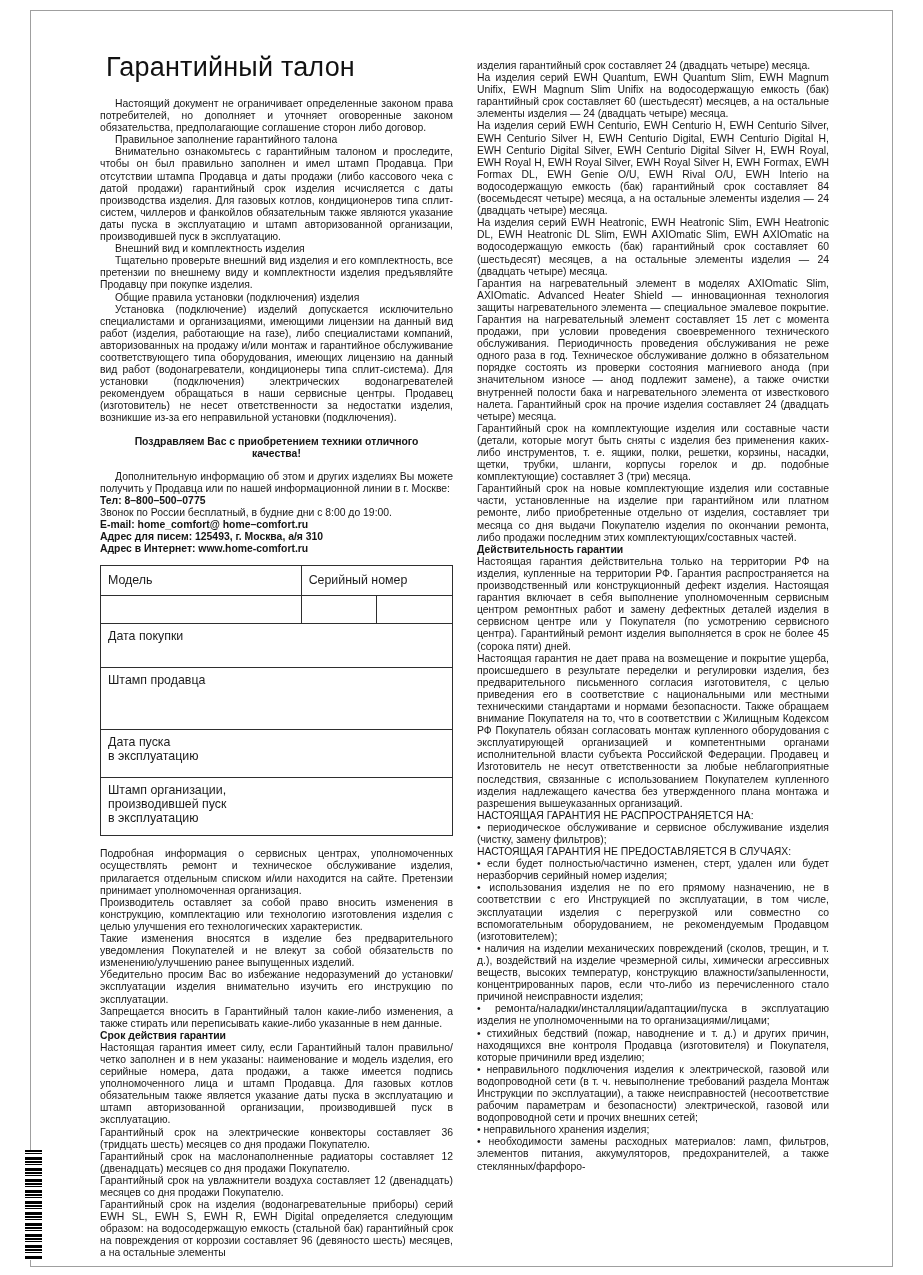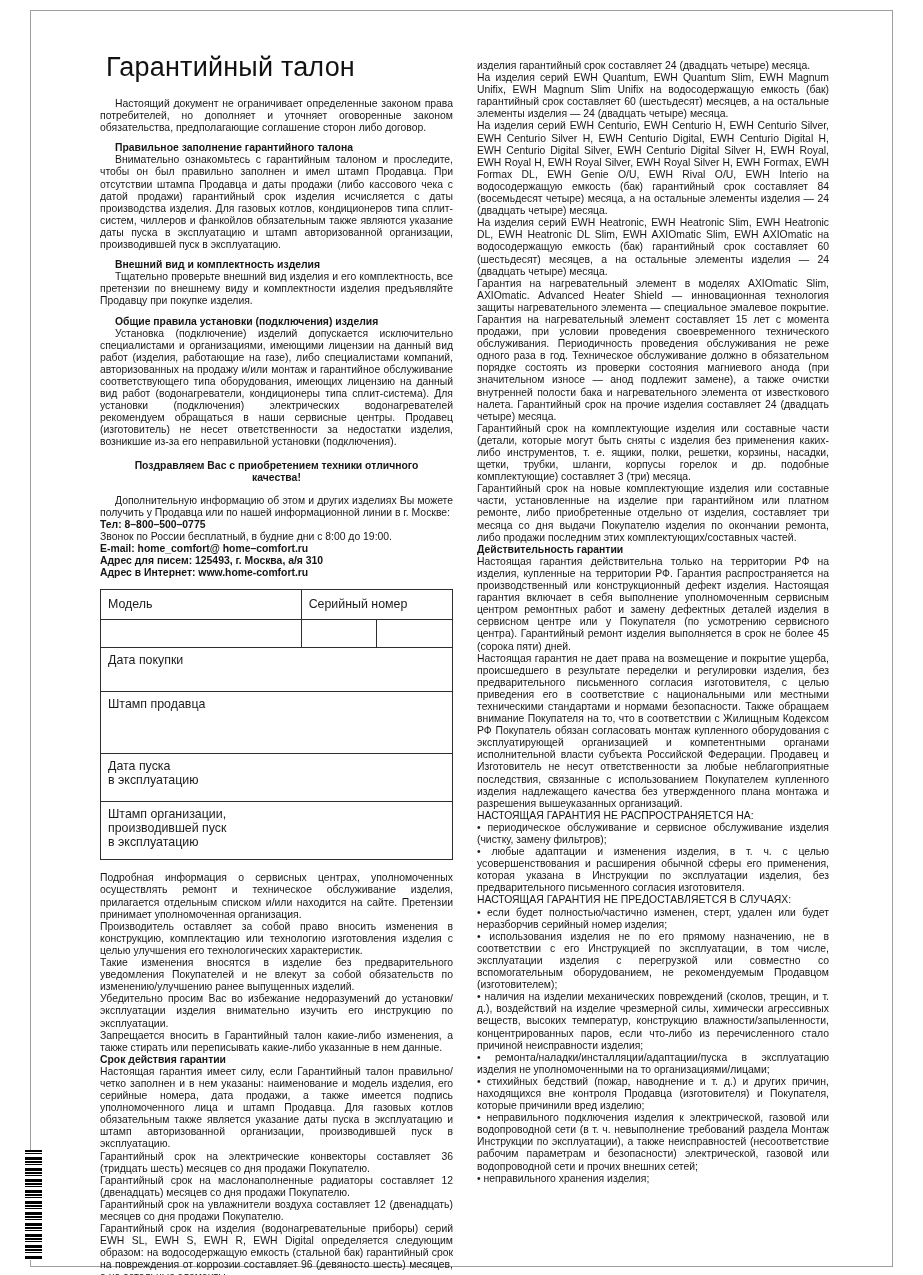--- a/index.html
+++ b/index.html
@@ -17,21 +17,21 @@
     background:repeating-linear-gradient(to bottom,
       #000 0 1.6px, #fff 1.6px 3.2px,
       #000 3.2px 4.2px, #fff 4.2px 7.4px,
       #000 7.4px 9.6px, #fff 9.6px 11px);
   }
   .col-left  { position:absolute; left:100px; top:52px; width:353px; }
   .col-right { position:absolute; left:477px; top:60px; width:352px; }
   .title { font-size:27px; font-weight:400; letter-spacing:0.2px; margin:0 0 15px 6px; color:#111; }
   .blk { font-size:10.4px; line-height:12.1px; text-align:justify; }
   .blk.pi { text-indent:15px; }
-  .blk.h  { font-weight:bold; text-indent:15px;margin-top:8px; }
+  .blk.h  { font-weight:normal; text-indent:15px; }
   .blk.hc { font-weight:bold; text-align:center; margin:11px 26px; }
   .blk.b  { font-weight:bold; text-align:left; }
   .blk.t  { text-align:left; }
   .blk.li { text-align:justify; }
   .wtable { width:100%; border-collapse:collapse; margin:10px 0 12px; table-layout:fixed; }
   .wtable td {
     border:1px solid #2e2e2e; padding:6px 7px;
     font-size:12.4px; line-height:13.6px; vertical-align:top; white-space:pre-line; color:#1b1b1b;margin-top:38px;
   }
   .row-head td   { height:30px; vertical-align:middle; }
@@ -123,23 +123,23 @@
       <div class="blk p">На изделия серий EWH Centurio, EWH Centurio H, EWH Centurio Silver, EWH Centurio Silver H, EWH Centurio Digital, EWH Centurio Digital H, EWH Centurio Digital Silver, EWH Centurio Digital Silver H, EWH Royal, EWH Royal H, EWH Royal Silver, EWH Royal Silver H, EWH Formax, EWH Formax DL, EWH Genie O/U, EWH Rival O/U, EWH Interio на водосодержащую емкость (бак) гарантийный срок составляет 84 (восемьдесят четыре) месяца, а на остальные элементы изделия — 24 (двадцать четыре) месяца.</div>
       <div class="blk p">На изделия серий EWH Heatronic, EWH Heatronic Slim, EWH Heatronic DL, EWH Heatronic DL Slim, EWH AXIOmatic Slim, EWH AXIOmatic на водосодержащую емкость (бак) гарантийный срок составляет 60 (шестьдесят) месяцев, а на остальные элементы изделия — 24 (двадцать четыре) месяца.</div>
       <div class="blk p">Гарантия на нагревательный элемент в моделях AXIOmatic Slim, AXIOmatic. Advanced Heater Shield — инновационная технология защиты нагревательного элемента — специальное эмалевое покрытие. Гарантия на нагревательный элемент составляет 15 лет с момента продажи, при условии проведения своевременного технического обслуживания. Периодичность проведения обслуживания не реже одного раза в год. Техническое обслуживание должно в обязательном порядке состоять из проверки состояния магниевого анода (при значительном износе — анод подлежит замене), а также очистки внутренней полости бака и нагревательного элемента от известкового налета. Гарантийный срок на прочие изделия составляет 24 (двадцать четыре) месяца.</div>
       <div class="blk p">Гарантийный срок на комплектующие изделия или составные части (детали, которые могут быть сняты с изделия без применения каких-либо инструментов, т. е. ящики, полки, решетки, корзины, насадки, щетки, трубки, шланги, корпусы горелок и др. подобные комплектующие) составляет 3 (три) месяца.</div>
       <div class="blk p">Гарантийный срок на новые комплектующие изделия или составные части, установленные на изделие при гарантийном или платном ремонте, либо приобретенные отдельно от изделия, составляет три месяца со дня выдачи Покупателю изделия по окончании ремонта, либо продажи последним этих комплектующих/составных частей.</div>
       <div class="blk b">Действительность гарантии</div>
       <div class="blk p">Настоящая гарантия действительна только на территории РФ на изделия, купленные на территории РФ. Гарантия распространяется на производственный или конструкционный дефект изделия. Настоящая гарантия включает в себя выполнение уполномоченным сервисным центром ремонтных работ и замену дефектных деталей изделия в сервисном центре или у Покупателя (по усмотрению сервисного центра). Гарантийный ремонт изделия выполняется в срок не более 45 (сорока пяти) дней.</div>
       <div class="blk p">Настоящая гарантия не дает права на возмещение и покрытие ущерба, происшедшего в результате переделки и регулировки изделия, без предварительного письменного согласия изготовителя, с целью приведения его в соответствие с национальными или местными техническими стандартами и нормами безопасности. Также обращаем внимание Покупателя на то, что в соответствии с Жилищным Кодексом РФ Покупатель обязан согласовать монтаж купленного оборудования с эксплуатирующей организацией и компетентными органами исполнительной власти субъекта Российской Федерации. Продавец и Изготовитель не несут ответственности за любые неблагоприятные последствия, связанные с использованием Покупателем купленного изделия надлежащего качества без утвержденного плана монтажа и разрешения вышеуказанных организаций.</div>
       <div class="blk t">НАСТОЯЩАЯ ГАРАНТИЯ НЕ РАСПРОСТРАНЯЕТСЯ НА:</div>
       <div class="blk li">• периодическое обслуживание и сервисное обслуживание изделия (чистку, замену фильтров);</div>
-      <div class="blk li">• любые адаптации и изменения изделия, в т. ч. с целью усовершенствования и расширения обычной сферы его применения, которая указана в Инструкции по эксплуатации изделия, без предварительного письменного согласия изготовителя.</div>
       <div class="blk t">НАСТОЯЩАЯ ГАРАНТИЯ НЕ ПРЕДОСТАВЛЯЕТСЯ В СЛУЧАЯХ:</div>
       <div class="blk li">• если будет полностью/частично изменен, стерт, удален или будет неразборчив серийный номер изделия;</div>
       <div class="blk li">• использования изделия не по его прямому назначению, не в соответствии с его Инструкцией по эксплуатации, в том числе, эксплуатации изделия с перегрузкой или совместно со вспомогательным оборудованием, не рекомендуемым Продавцом (изготовителем);</div>
       <div class="blk li">• наличия на изделии механических повреждений (сколов, трещин, и т. д.), воздействий на изделие чрезмерной силы, химически агрессивных веществ, высоких температур, конструкцию влажности/запыленности, концентрированных паров, если что-либо из перечисленного стало причиной неисправности изделия;</div>
       <div class="blk li">• ремонта/наладки/инсталляции/адаптации/пуска в эксплуатацию изделия не уполномоченными на то организациями/лицами;</div>
       <div class="blk li">• стихийных бедствий (пожар, наводнение и т. д.) и других причин, находящихся вне контроля Продавца (изготовителя) и Покупателя, которые причинили вред изделию;</div>
       <div class="blk li">• неправильного подключения изделия к электрической, газовой или водопроводной сети (в т. ч. невыполнение требований раздела Монтаж Инструкции по эксплуатации), а также неисправностей (несоответствие рабочим параметрам и безопасности) электрической, газовой или водопроводной сети и прочих внешних сетей;</div>
       <div class="blk li">• неправильного хранения изделия;</div>
+      <div class="blk li">• необходимости замены расходных материалов: ламп, фильтров, элементов питания, аккумуляторов, предохранителей, а также стеклянных/фарфоро-</div>
     </div>
 </div>
 
 </body></html>

